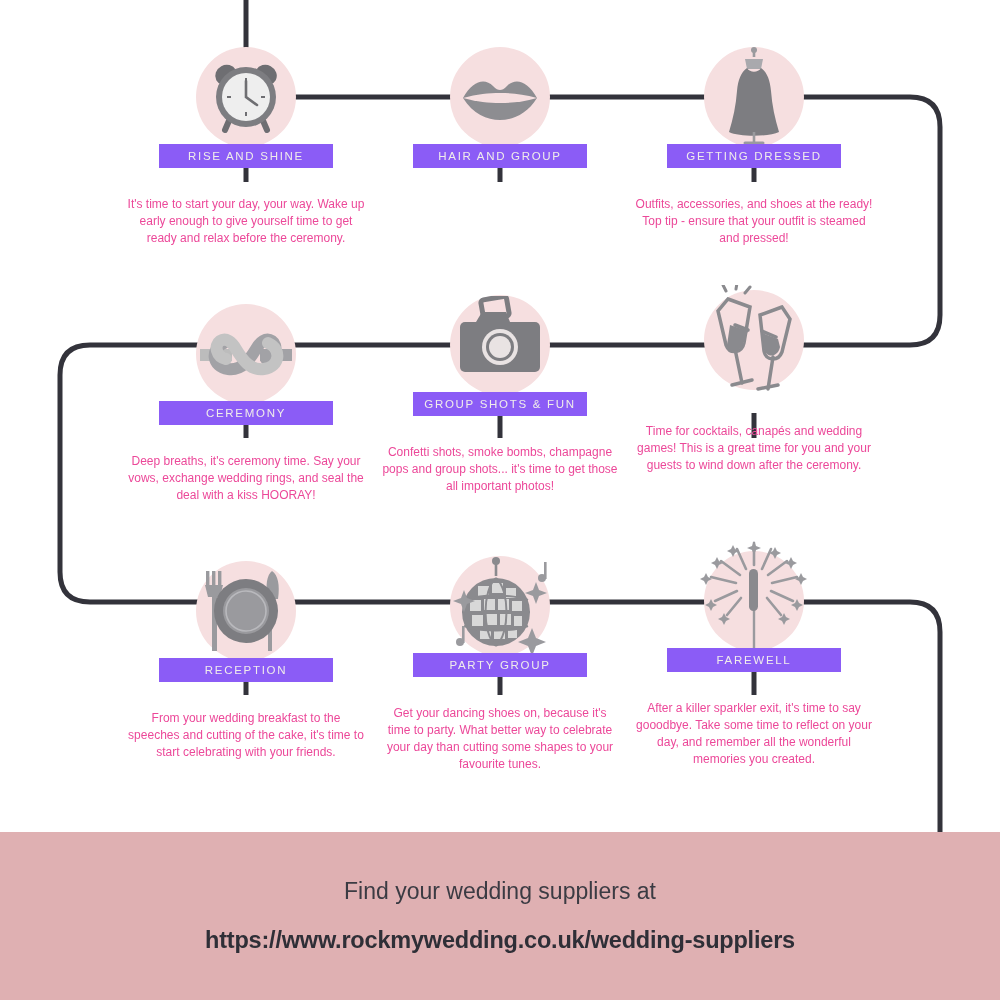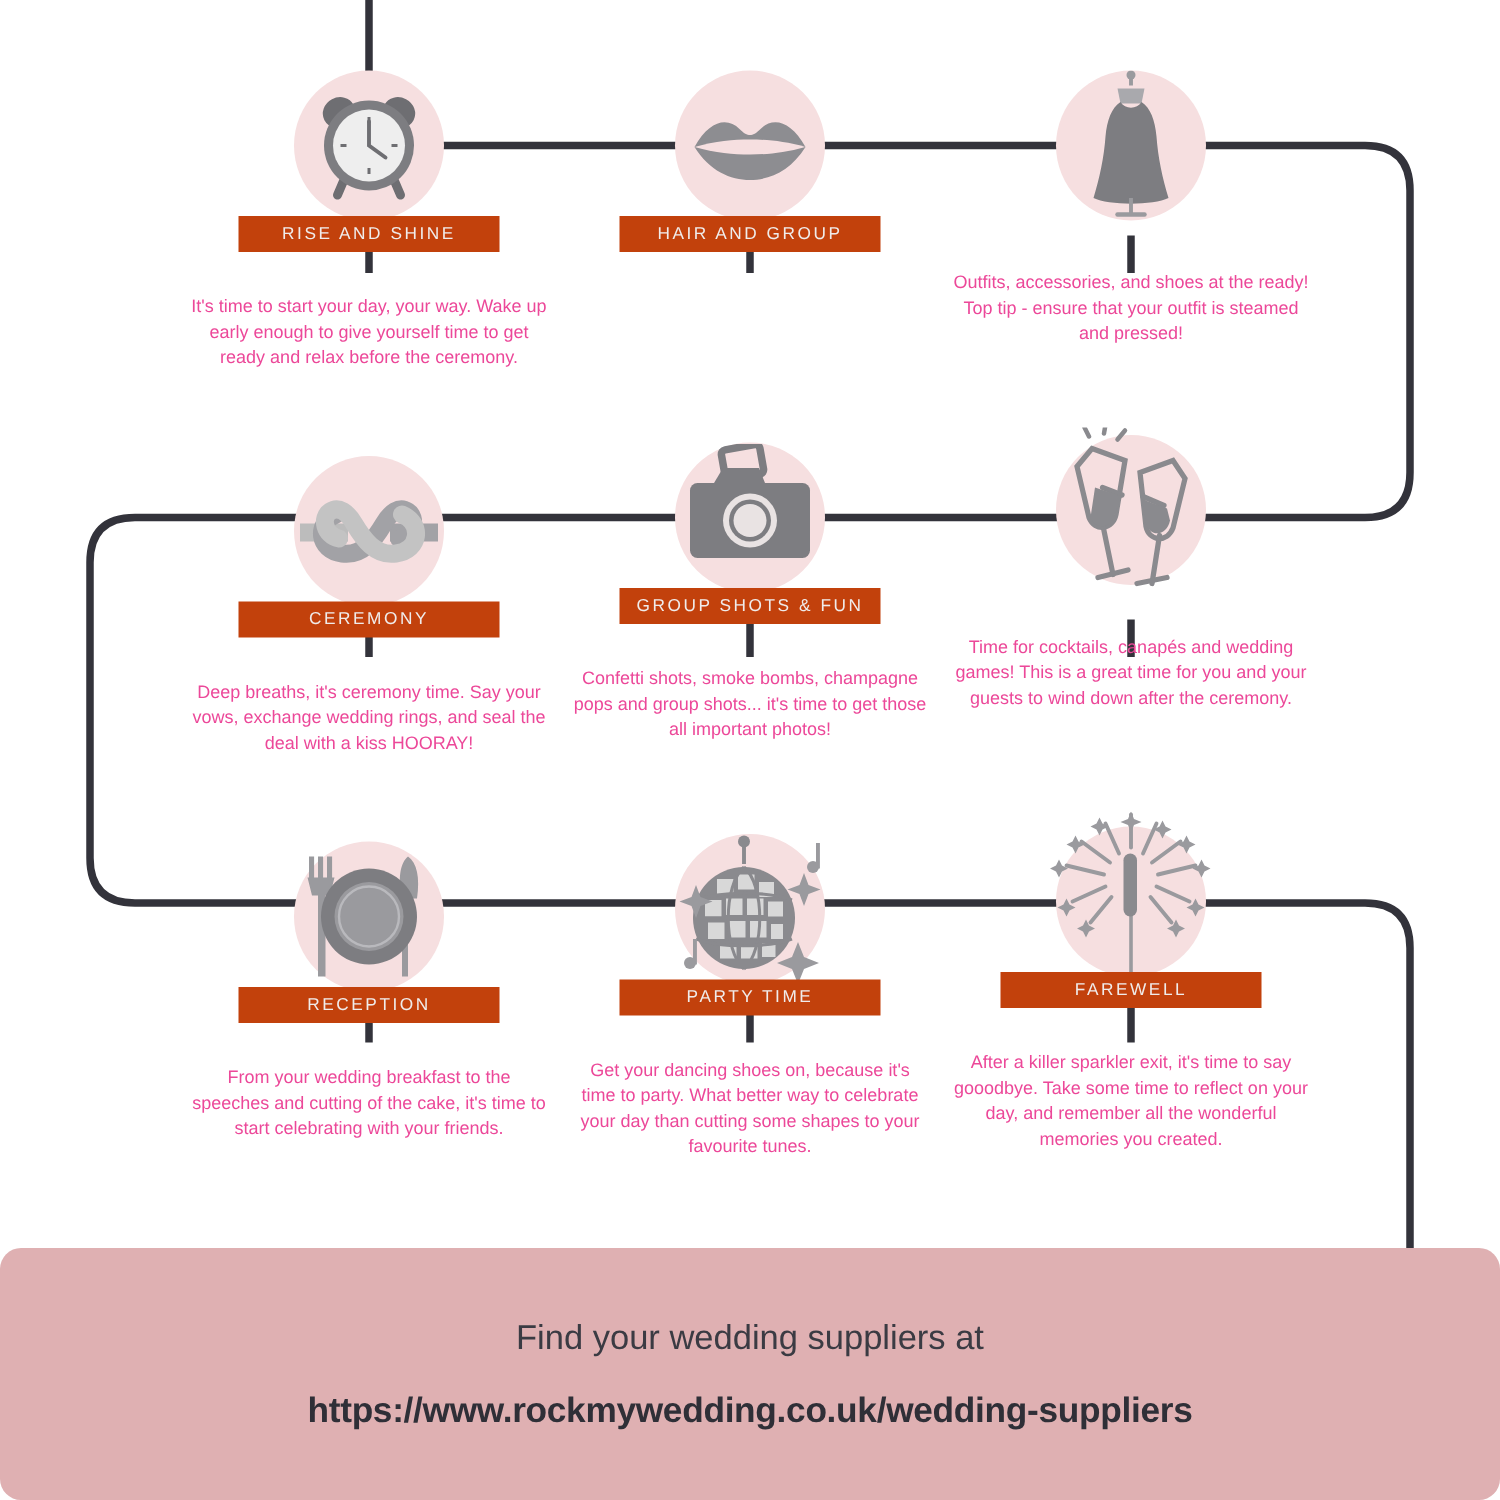--- a/index.html
+++ b/index.html
@@ -25,21 +25,21 @@
     transform: translate(-50%, -50%);
     width: 100px; height: 100px; border-radius: 50%;
     background: #f6dfe0;
   }
   .icon-svg { position: relative; z-index: 2; display: block; }
 
   .label-bar {
     position: relative; z-index: 3;
     margin: -8px auto 0;
     width: 174px; height: 24px;
-    background: #c2410c;
+    background: #8b5cf6;
     display: flex; align-items: center; justify-content: center;
   }
   .label-bar span {
     color: #f0eceb;
     font-size: 11.5px;
     letter-spacing: 1.7px;
     font-weight: 400;
     white-space: nowrap;
   }
   .desc {
@@ -50,21 +50,21 @@
     line-height: 1.42;
     padding: 0 6px;
   }
 
   
   #footer {
     position: absolute; left: 0; top: 832px;
     width: 1000px; height: 168px;
     background: #dfb0b2;
     display: flex; flex-direction: column;
-    align-items: center; justify-content: center; border-radius: 14px;
+    align-items: center; justify-content: center;
   }
   #footer .f-line1 {
     color: #3b3b43; font-size: 23px; font-weight: 400;
     margin-bottom: 22px;
   }
   #footer .f-line2 {
     color: #2f2f37; font-size: 23.5px; font-weight: bold;
     letter-spacing: -0.2px;
   }
 </style>
@@ -144,20 +144,23 @@
     <div class="icon-wrap">
       <div class="pink-circle"></div>
       <svg class="icon-svg" width="86" height="100" viewBox="0 0 86 100">
         <path d="M43,2 L43,10" stroke="#9a9a9e" stroke-width="2.6" fill="none"></path>
         <circle cx="43" cy="3" r="3" fill="#9a9a9e"></circle>
         <path d="M34,12 L52,12 L50,22 L36,22 Z" fill="#a9a9ad"></path>
         <path d="M36,21 C30,25 27,33 26,44 C25,58 22,72 18,85 C28,90 58,90 68,85 C64,72 61,58 60,44 C59,33 56,25 50,21 C47,26 39,26 36,21 Z" fill="#7d7d81"></path>
         <path d="M43,85 L43,95" stroke="#9a9a9e" stroke-width="2.6" fill="none"></path>
         <path d="M34,96 L52,96" stroke="#9a9a9e" stroke-width="3" stroke-linecap="round" fill="none"></path>
       </svg>
+    </div>
+    <div class="label-bar">
+      <span>GETTING DRESSED</span>
     </div>
     <div class="desc">Outfits, accessories, and shoes at the ready! Top tip - ensure that your outfit is steamed and pressed!</div>
   </div>
 
   <div class="step" style="left:375px; top:290px;">
     <div class="icon-wrap">
       <div class="pink-circle"></div>
       <svg class="icon-svg" width="100" height="98" viewBox="0 0 100 98">
         <rect x="32" y="2" width="26" height="20" rx="3" fill="none" stroke="#7d7d81" stroke-width="5" transform="rotate(-10 45 12)"></rect>
         <rect x="10" y="26" width="80" height="50" rx="5" fill="#7d7d81"></rect>
@@ -278,21 +281,21 @@
         </g>
         <g fill="#9a9a9e">
           <circle cx="94" cy="22" r="4"></circle>
             <rect x="96" y="6" width="2.6" height="17"></rect>
           <circle cx="12" cy="86" r="4"></circle>
             <rect x="14" y="70" width="2.6" height="17"></rect>
         </g>
       </svg>
     </div>
     <div class="label-bar">
-      <span>PARTY TIME</span>
+      <span>PARTY GROUP</span>
     </div>
     <div class="desc">Get your dancing shoes on, because it's time to party. What better way to celebrate your day than cutting some shapes to your favourite tunes.</div>
   </div>
 
   <div class="step" style="left:629px; top:546px;">
     <div class="icon-wrap">
       <div class="pink-circle"></div>
       <svg class="icon-svg" width="110" height="120" viewBox="0 0 110 120">
         <path d="M55,44 L55,112" stroke="#9a9a9e" stroke-width="2.4" fill="none"></path>
         <rect x="50" y="28" width="9" height="42" rx="4.5" fill="#8a8a8e"></rect>

